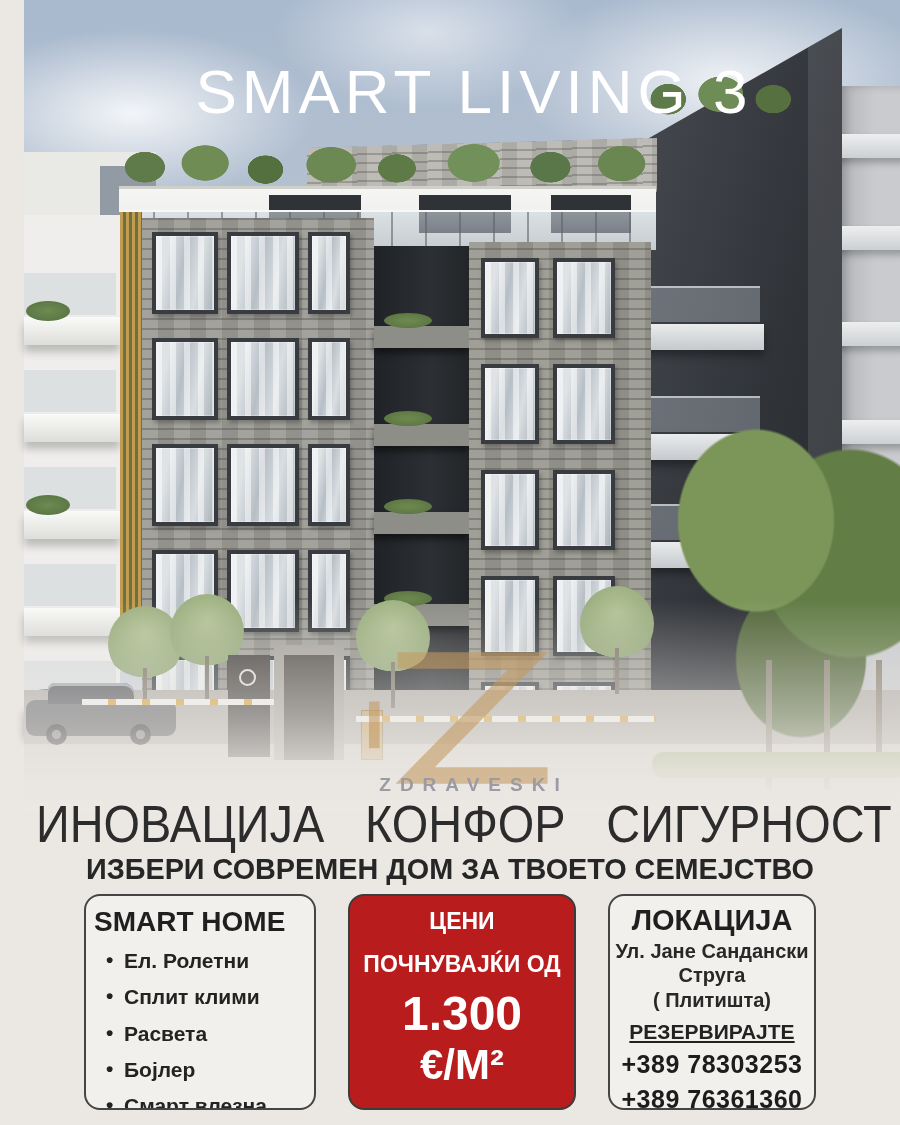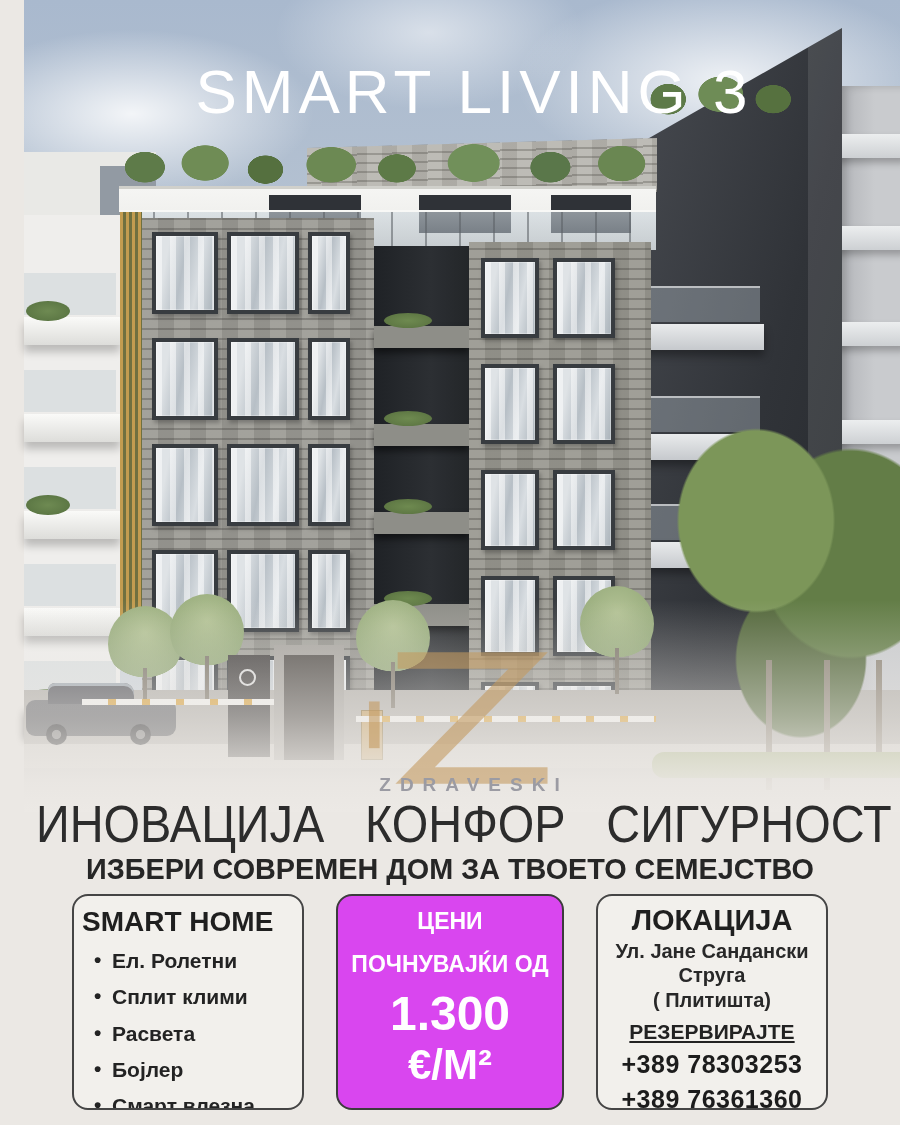--- a/index.html
+++ b/index.html
@@ -152,27 +152,27 @@
     font-size:30px; font-weight:700; color:#262626; transform:scaleX(.96); transform-origin:center; white-space:nowrap; }
 
   .boxes { position:absolute; left:0; top:894px; width:900px; display:flex; justify-content:center; gap:32px; }
   .box { height:216px; border:2px solid #454545; border-radius:16px; background:#f2f0ec; overflow:hidden; }
   .box-smart { width:232px; padding:8px 8px 0 8px; }
   .box-smart h3 { font-size:28px; font-weight:700; text-align:left; color:#1f1f1f; margin:2px 0 4px; }
   .box-smart ul { list-style:none; padding-left:30px; }
   .box-smart li { position:relative; font-size:21px; font-weight:700; color:#232323; margin:10px 0; line-height:1.25; width:180px; }
   .box-smart li::before { content:"•"; position:absolute; left:-18px; top:-1px; }
 
-  .box-price { width:228px; background:#d946ef; border-color:#3c3c3c; color:#fff; text-align:center; padding-top:12px; }
+  .box-price { width:228px; background:#b91c1c; border-color:#3c3c3c; color:#fff; text-align:center; padding-top:12px; }
   .box-price .l1 { font-size:23px; font-weight:700; }
   .box-price .l2 { font-size:23px; font-weight:700; margin-top:16px; }
   .box-price .amount { font-size:48px; font-weight:700; margin-top:8px; }
   .box-price .unit { font-size:42px; font-weight:700; margin-top:0px; }
 
-  .box-loc { width:232px; text-align:center; padding-top:8px; }
+  .box-loc { width:208px; text-align:center; padding-top:8px; }
   .box-loc h3 { font-size:29px; font-weight:700; color:#1f1f1f; margin-bottom:2px; }
   .box-loc .addr { font-size:20px; font-weight:700; color:#282828; line-height:1.22; }
   .box-loc .reserve { display:inline-block; font-size:21px; font-weight:700; color:#222;
     text-decoration:underline; margin-top:8px; }
   .box-loc .phone { font-size:25px; font-weight:700; color:#1c1c1c; margin-top:6px; letter-spacing:.5px; }
 </style>
 </head>
 <body>
 
 <div class="render">

